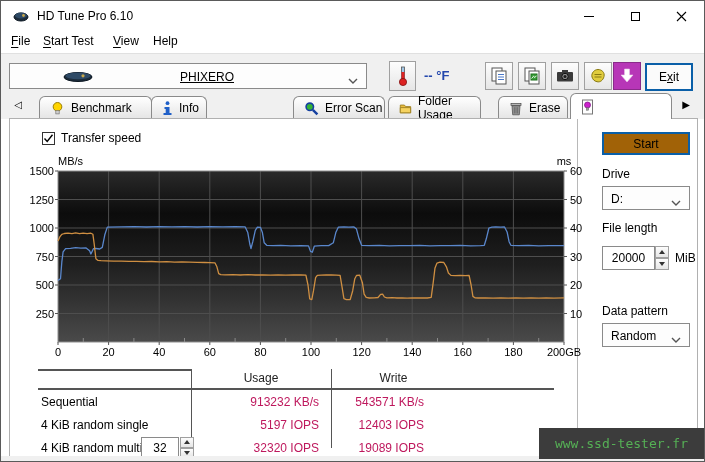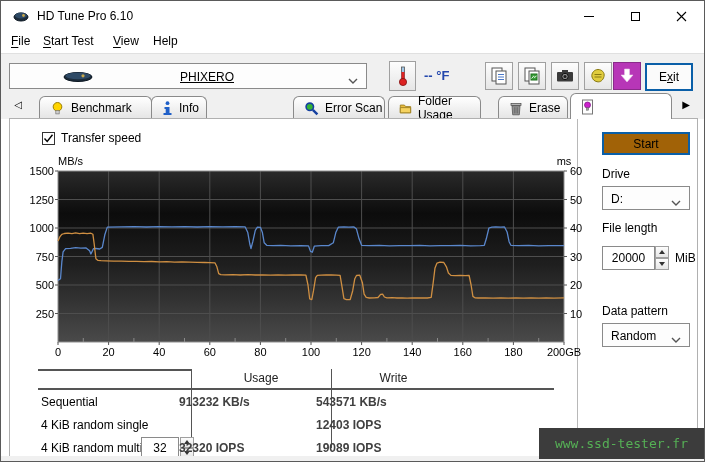--- a/index.html
+++ b/index.html
@@ -60,21 +60,21 @@
   .spin-btns { position:absolute; left:654px; top:245px; width:14px; height:24px; display:flex; flex-direction:column; }
   .spin-btn { flex:1; border:1px solid #a0a0a0; background:linear-gradient(#fdfdfd,#e6e6e6);
     display:flex; align-items:center; justify-content:center; }
   .tri-up { width:0; height:0; border-left:3px solid transparent; border-right:3px solid transparent; border-bottom:4px solid #333; }
   .tri-dn { width:0; height:0; border-left:3px solid transparent; border-right:3px solid transparent; border-top:4px solid #333; }
   
   .results { position:absolute; left:0; top:363px; width:575px; height:94px; font-size:12px; }
   .r-line { position:absolute; background:#555; }
   .r-head { position:absolute; top:7px; text-align:center; color:#222; }
   .r-label { position:absolute; left:40px; }
-  .r-val { position:absolute; text-align:left; font-weight:bold; color:#404040; }
+  .r-val { position:absolute; text-align:right; font-weight:normal; color:#be185d; }
   .qd-box { position:absolute; left:140px; top:73px; width:38px; height:21px; border:1px solid #8a8a8a;
     background:#fff; display:flex; align-items:center; justify-content:center; }
   .qd-btns { position:absolute; left:179px; top:73px; width:14px; height:21px; display:flex; flex-direction:column; }
   
   .watermark { position:absolute; left:538px; top:427px; width:165px; height:31px; background:#3c3c3c;
     color:#55b055; font-family:"DejaVu Sans Mono",monospace; font-size:13px;
     display:flex; align-items:center; justify-content:center; z-index:10; }
   .bottom-strip { position:absolute; left:0; bottom:0; width:705px; height:5px; background:#f0f0f0; }
 </style>
 </head>
@@ -369,20 +369,21 @@
   <div class="r-line" style="left:330px;top:5px;width:1px;height:79px"></div>
 
   <div class="r-head" style="left:190px;width:140px">Usage</div>
   <div class="r-head" style="left:330px;width:125px">Write</div>
 
   <div class="r-label" style="top:31px">Sequential</div>
   <div class="r-val" style="left:178px;top:31px;width:140px">913232 KB/s</div>
   <div class="r-val" style="left:315px;top:31px;width:108px">543571 KB/s</div>
 
   <div class="r-label" style="top:54px">4 KiB random single</div>
+  <div class="r-val" style="left:178px;top:54px;width:140px">5197 IOPS</div>
   <div class="r-val" style="left:315px;top:54px;width:108px">12403 IOPS</div>
 
   <div class="r-label" style="top:77px">4 KiB random multi</div>
   <div class="qd-box">32</div>
   <div class="qd-btns">
     <div class="spin-btn">
         <div class="tri-up"></div>
       </div>
     <div class="spin-btn">
         <div class="tri-dn"></div>

